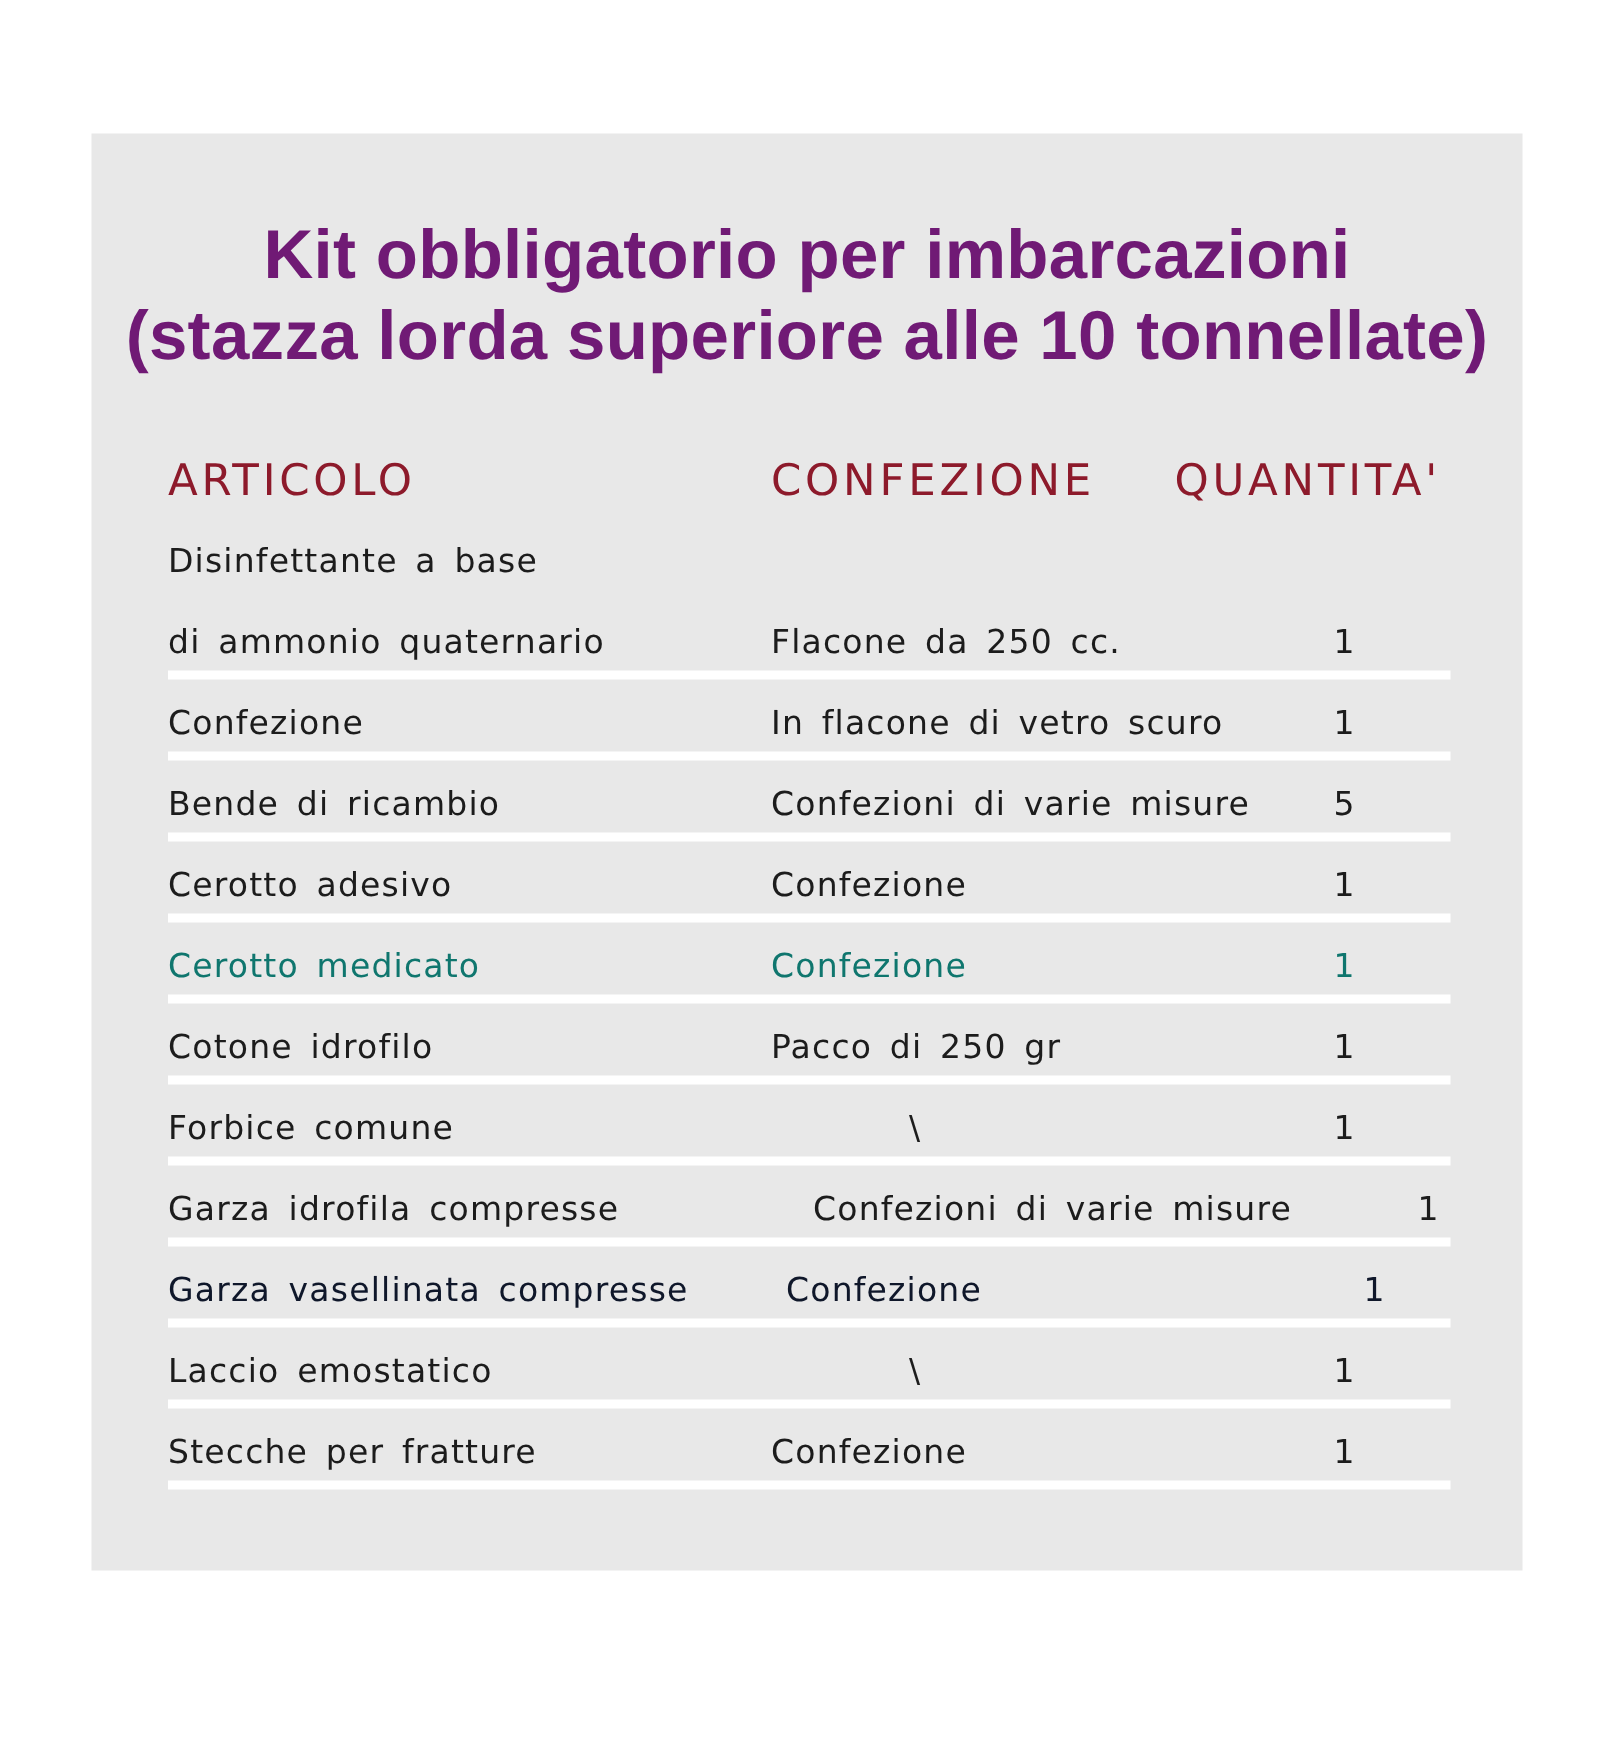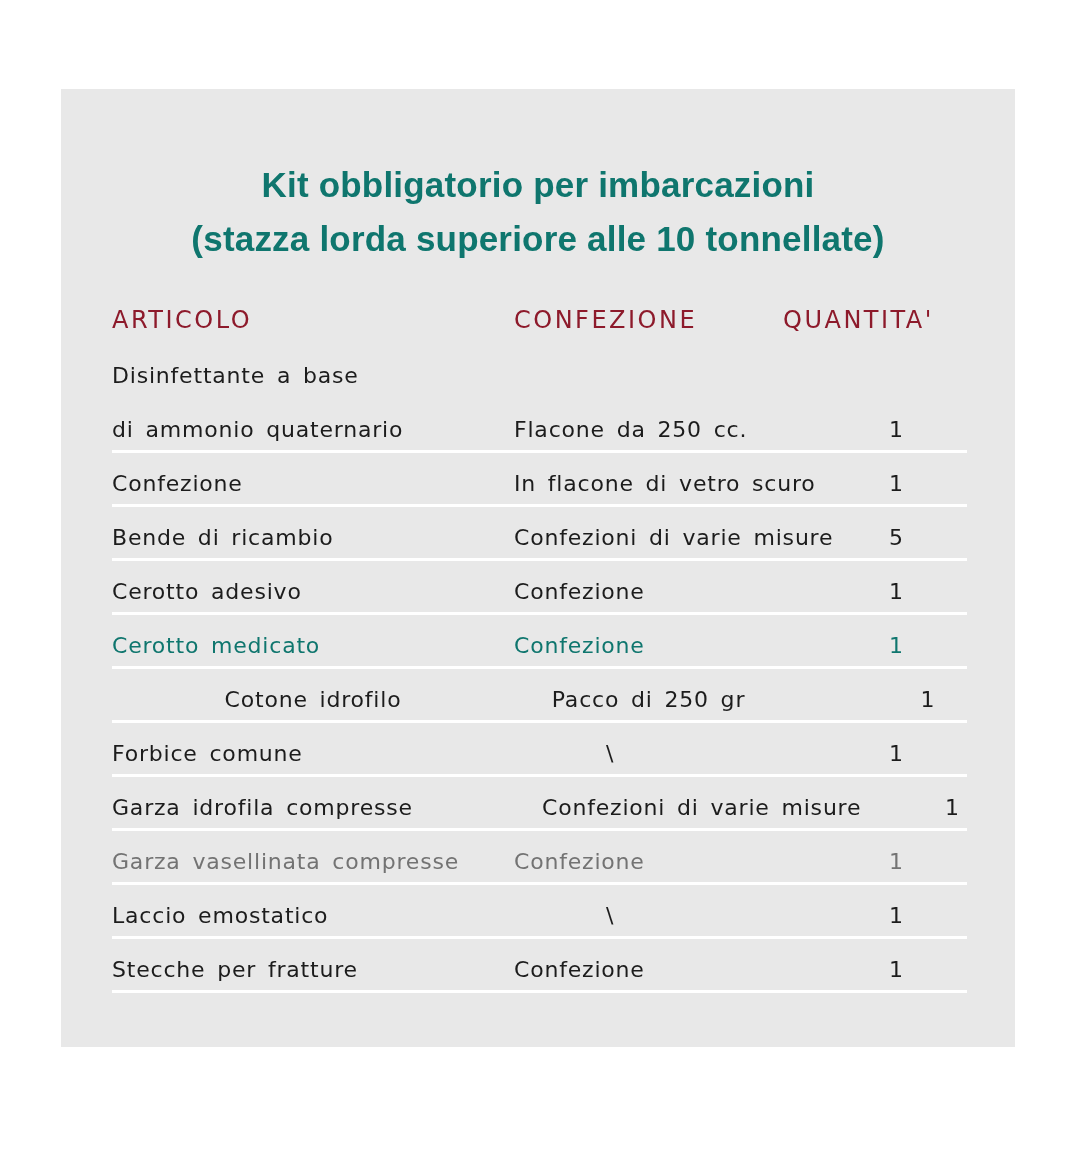--- a/index.html
+++ b/index.html
@@ -34,55 +34,55 @@
   }
   .title span { display: block; }
   .thead {
     position: absolute;
     left: 51px;
     top: 214px;
     width: 855px;
     display: grid;
     grid-template-columns: 402px 269px 184px;
     color: #8d1a2b;
-    font-size: 24px;
+    font-size: 29px;
     line-height: 34px;
     letter-spacing: 2.5px;
     white-space: nowrap;
   }
   .tbody {
     position: absolute;
     left: 51px;
     top: 256px;
     width: 855px;
   }
   .row {
     box-sizing: border-box;
     height: 54px;
     padding-top: 10px;
     display: grid;
     grid-template-columns: 402px 269px 184px;
     align-items: center;
-    border-bottom: 3px solid #000000;
+    border-bottom: 6px solid #000000;
     color: #1c1c1c;
     font-size: 22px;
     letter-spacing: 0.8px;
     word-spacing: 4px;
     white-space: nowrap;
   }
   .row.no-line { border-bottom-color: transparent; }
   .cell { overflow: visible; }
   .cell.qty { padding-left: 106px; }
   .cell.slash { padding-left: 92px; }
 </style>
 </head>
 <body style="background: rgb(255, 255, 255);">
 
 <div class="panel" style="background: rgb(232, 232, 232);">
-  <h1 class="title" style="margin: 16px; font-size: 35px; color: #0f766e;">
+  <h1 class="title" style="margin: 0px; font-size: 46px; color: #701a75;">
     <span>Kit obbligatorio per imbarcazioni</span>
     <span>(stazza lorda superiore alle 10 tonnellate)</span>
   </h1>
 
   <div class="thead" style="color: rgb(141, 26, 43);">
     <div class="cell">ARTICOLO</div>
     <div class="cell">CONFEZIONE</div>
     <div class="cell">QUANTITA'</div>
   </div>
 
@@ -110,36 +110,36 @@
       <div class="row" style="color: rgb(28, 28, 28); border-bottom-color: rgb(255, 255, 255);">
         <div class="cell article">Cerotto adesivo</div>
         <div class="cell package">Confezione</div>
         <div class="cell qty">1</div>
       </div>
       <div class="row" style="color: #0f766e; border-bottom-color: rgb(255, 255, 255);">
         <div class="cell article">Cerotto medicato</div>
         <div class="cell package">Confezione</div>
         <div class="cell qty">1</div>
       </div>
-      <div class="row" style="color: rgb(28, 28, 28); border-bottom-color: rgb(255, 255, 255); text-align: center;">
+      <div class="row" style="color: rgb(28, 28, 28); border-bottom-color: rgb(255, 255, 255);">
         <div class="cell article">Cotone idrofilo</div>
         <div class="cell package">Pacco di 250 gr</div>
         <div class="cell qty">1</div>
       </div>
       <div class="row" style="color: rgb(28, 28, 28); border-bottom-color: rgb(255, 255, 255);">
         <div class="cell article">Forbice comune</div>
         <div class="cell package slash">\</div>
         <div class="cell qty">1</div>
       </div>
       <div class="row" style="color: rgb(28, 28, 28); border-bottom-color: rgb(255, 255, 255); gap: 28px;">
         <div class="cell article">Garza idrofila compresse</div>
         <div class="cell package">Confezioni di varie misure</div>
         <div class="cell qty">1</div>
       </div>
-      <div class="row" style="color: #737373; border-bottom-color: rgb(255, 255, 255);">
+      <div class="row" style="color: #0f172a; border-bottom-color: rgb(255, 255, 255); gap: 10px;">
         <div class="cell article">Garza vasellinata compresse</div>
         <div class="cell package">Confezione</div>
         <div class="cell qty">1</div>
       </div>
       <div class="row" style="color: rgb(28, 28, 28); border-bottom-color: rgb(255, 255, 255);">
         <div class="cell article">Laccio emostatico</div>
         <div class="cell package slash">\</div>
         <div class="cell qty">1</div>
       </div>
       <div class="row" style="color: rgb(28, 28, 28); border-bottom-color: rgb(255, 255, 255);">

